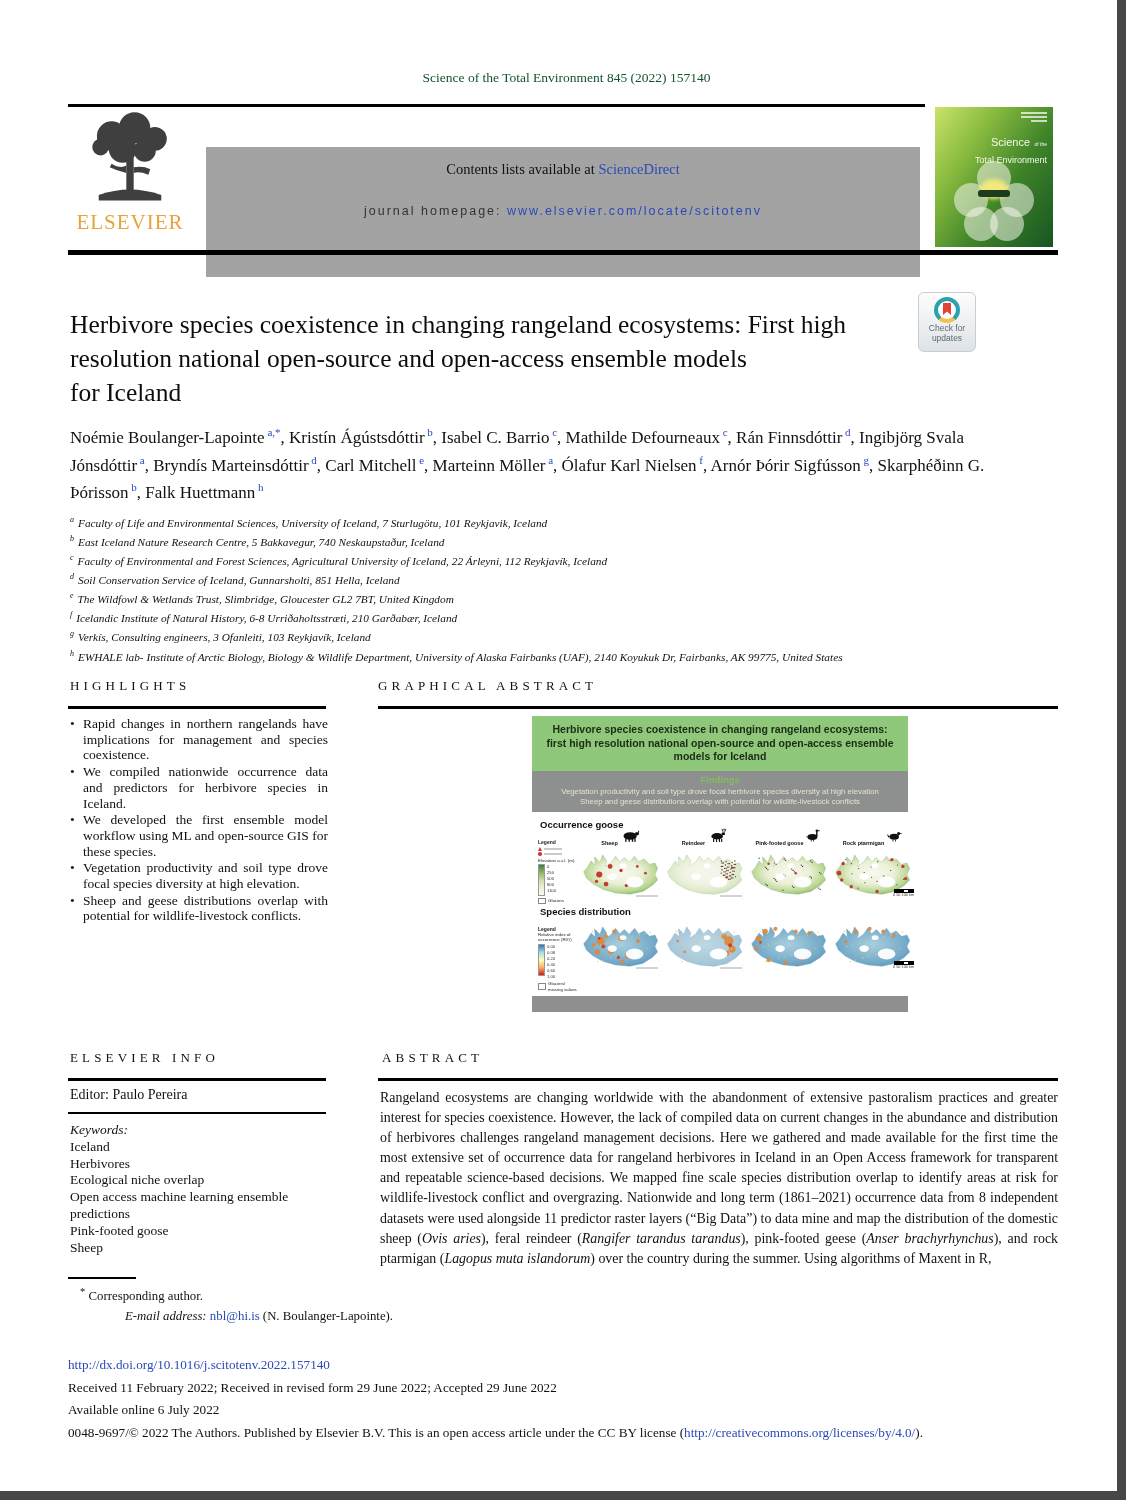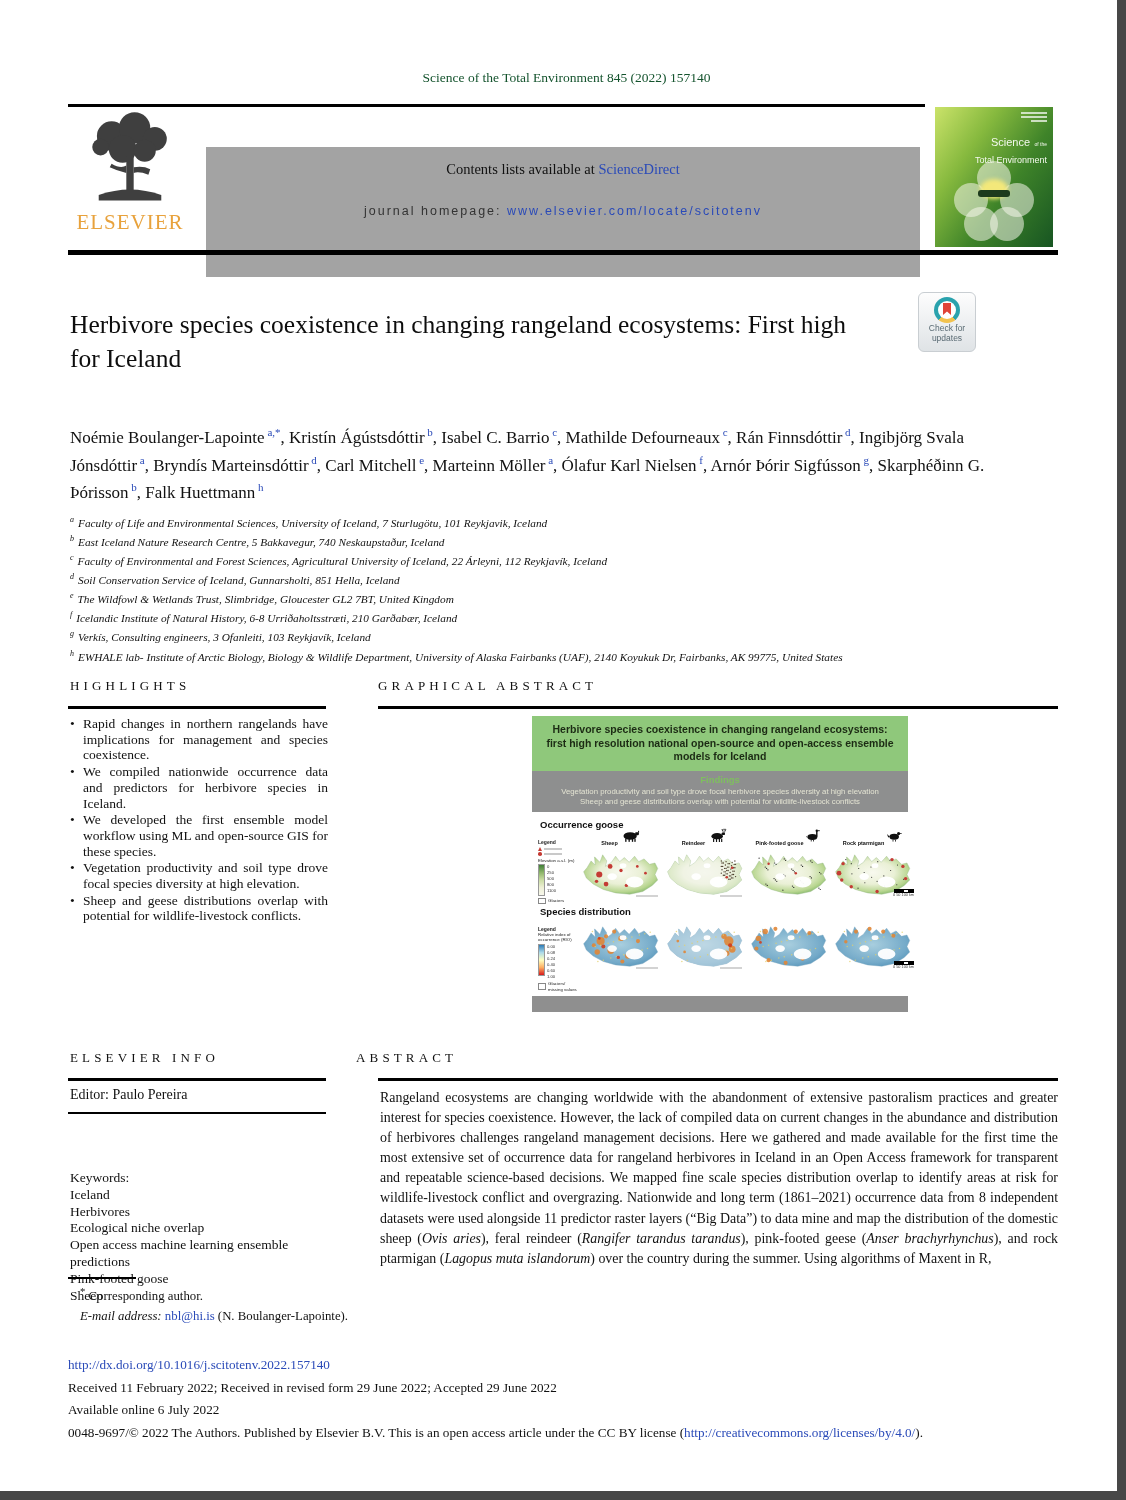--- a/index.html
+++ b/index.html
@@ -100,31 +100,31 @@
   .scalebar .sb{width:18px;height:2px;background:linear-gradient(90deg,#000 0 50%,#fff 50% 75%,#000 75% 100%);border:0.5px solid #000;margin-left:auto;}
   .scalebar .sbt{font-size:3.8px;color:#333;}
   .ga-footerbar{height:16px;background:#8f8f8f;margin-top:4px;}
 
   
   .ai-head{left:70px;top:1050px;}
   .ai-rule1{left:68px;top:1078px;width:258px;}
   .editor-line{left:70px;top:1087px;width:258px;font-size:14px;}
   .ai-rule2{left:68px;top:1112px;width:258px;height:2px;}
   .keywords{left:70px;top:1122px;width:258px;font-size:13.5px;line-height:16.8px;}
-  .keywords .kw-label{margin-top:48px;}
-
-  .ab-head{left:356px;top:1050px;}
+  .keywords .kw-label{font-style:italic;}
+
+  .ab-head{left:382px;top:1050px;}
   .ab-rule{left:378px;top:1078px;width:680px;}
   .abstract{left:380px;top:1088px;width:678px;font-size:13.9px;line-height:20.1px;text-align:justify;}
   .abstract .it{font-style:italic;}
 
   
   .fn-rule{left:68px;top:1277px;width:68px;height:1.5px;background:#000;}
   .footnote{left:80px;top:1284px;width:400px;font-size:12.8px;line-height:1.55;}
-  .footnote .em{font-style:italic;}
+  .footnote .em{font-style:italic;margin-left:45px;}
 
   
   .footer{left:68px;top:1354px;width:990px;font-size:13.2px;line-height:22.5px;}
 </style>
 </head>
 <body>
 
 <div class="page">
 
   <div class="abs citation">Science of the Total Environment 845 (2022) 157140</div>
@@ -173,20 +173,21 @@
       <div class="petal" style="left:-4px;top:12px;"></div>
       <div class="glow"></div>
       <div class="core"></div>
     </div>
   </div>
 
   <div class="abs rule-bottom"></div>
 
   <div class="abs title-block" id="title-block">
       <div>Herbivore species coexistence in changing rangeland ecosystems: First high</div>
+      <div>resolution national open-source and open-access ensemble models</div>
       <div>for Iceland</div>
     </div>
 
   <div class="abs badge">
     <div class="cfu-icon">
         <div class="inner"></div>
         <div class="mark"></div>
       </div>
     <div class="cfu-label">Check for updates</div>
   </div>

